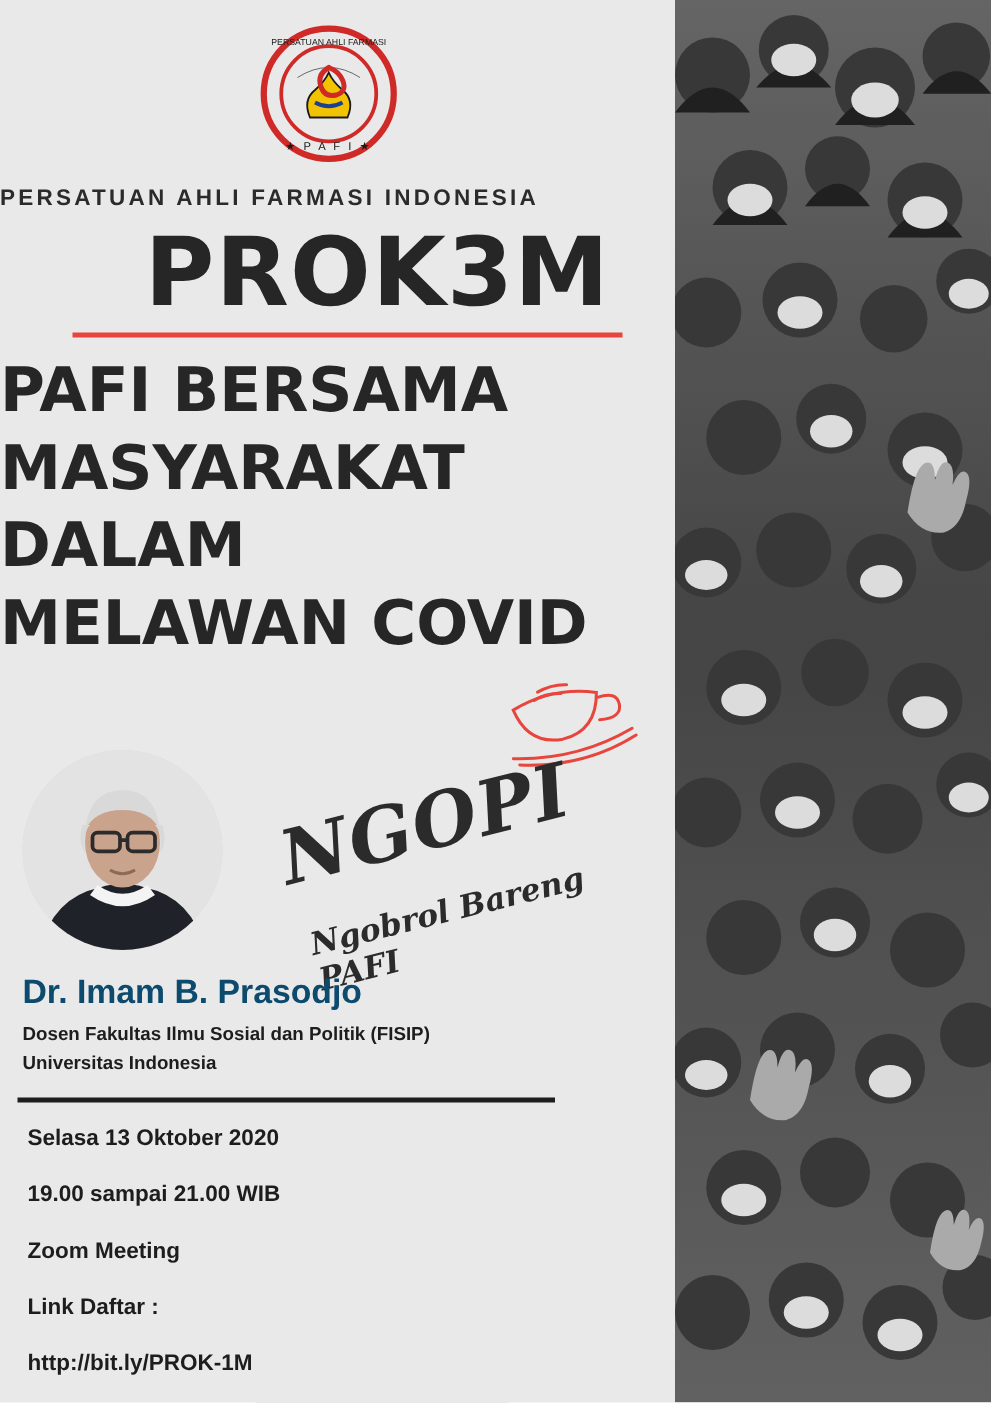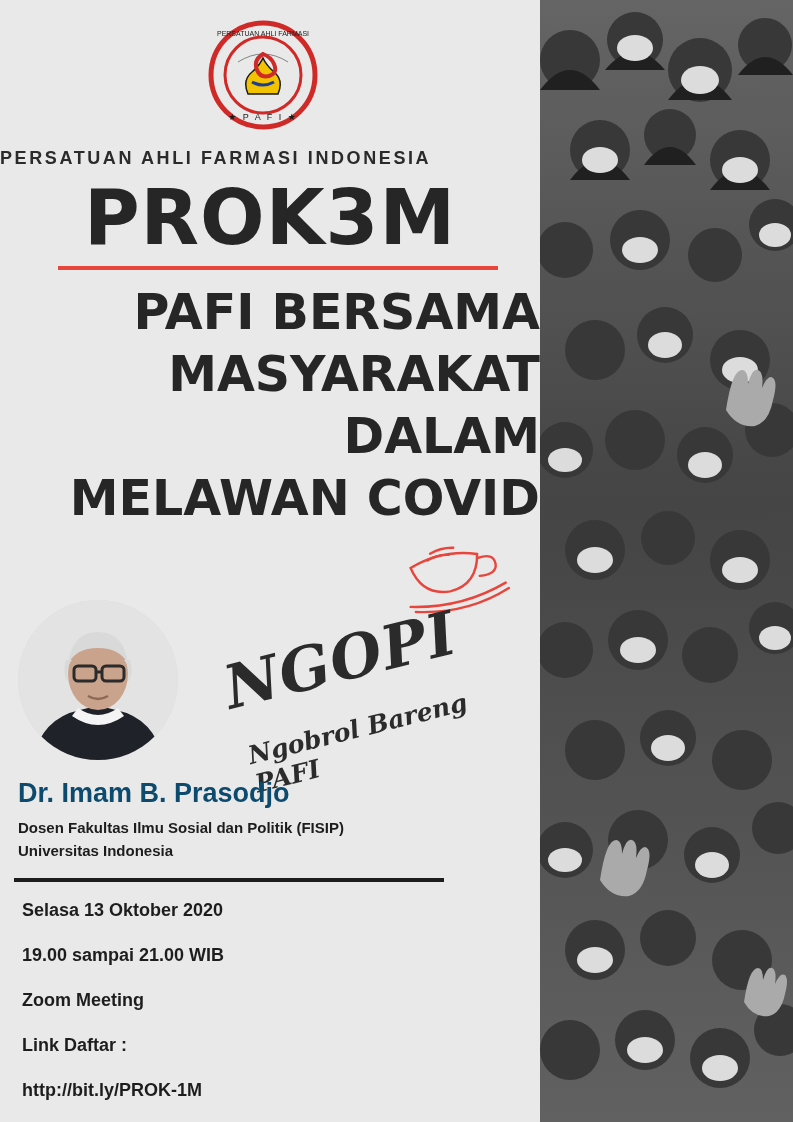--- a/index.html
+++ b/index.html
@@ -50,34 +50,35 @@
     position: absolute;
     left: 0; top: 178px;
     width: 540px;
     text-align: center;
     font-size: 76px;
     line-height: 80px;
     font-weight: bold;
     letter-spacing: 1px;
     color: #262626;
     font-family: "DejaVu Sans", sans-serif;
+    padding-left: 32px;
   }
   .red-rule {
     position: absolute;
     left: 58px;
     top: 266px;
     width: 440px;
     height: 4px;
     background: #e8453c;
   }
   .tagline {
     position: absolute;
     left: 0; top: 282px;
     width: 540px;
-    text-align: right;
+    text-align: left;
     font-size: 49px;
     line-height: 62px;
     font-weight: bold;
     color: #262626;
     font-family: "DejaVu Sans", sans-serif;
   }
 
   
   .ngopi-block {
     position: absolute;

